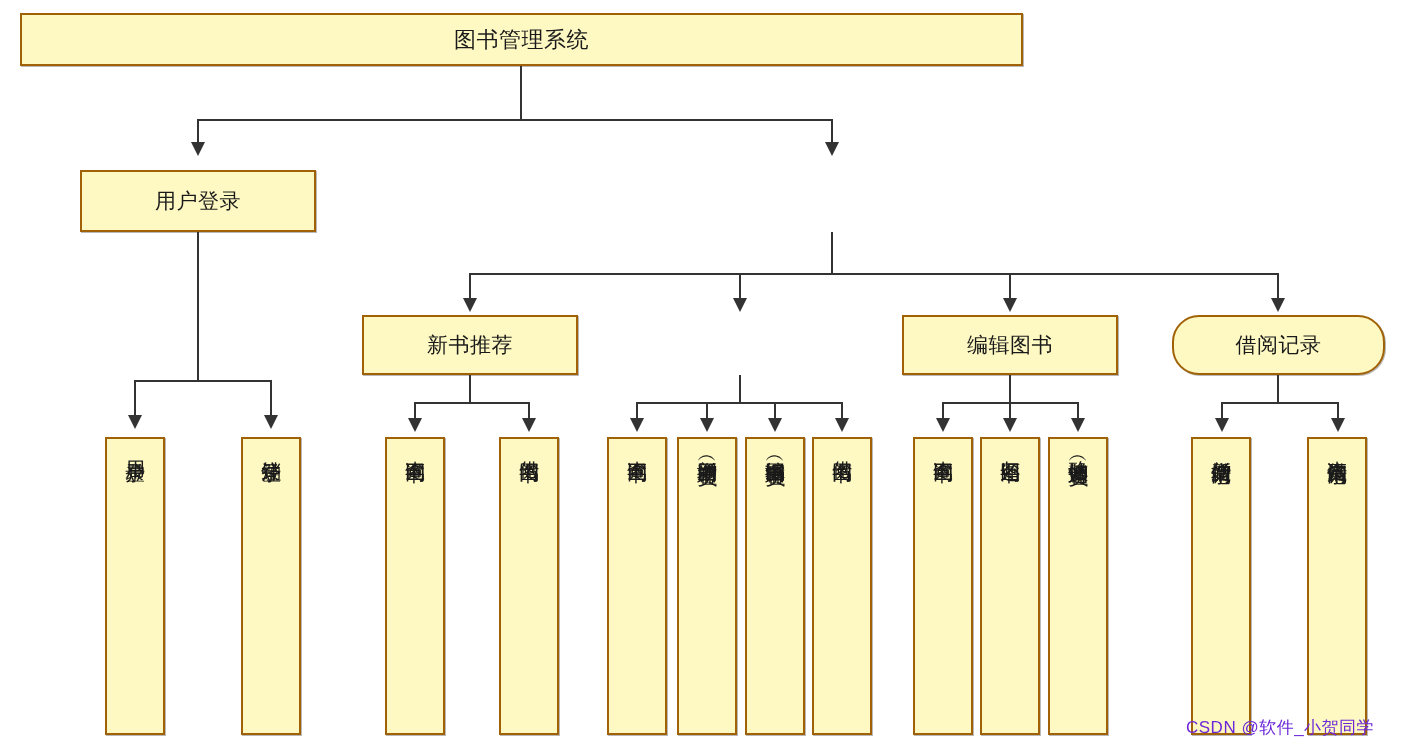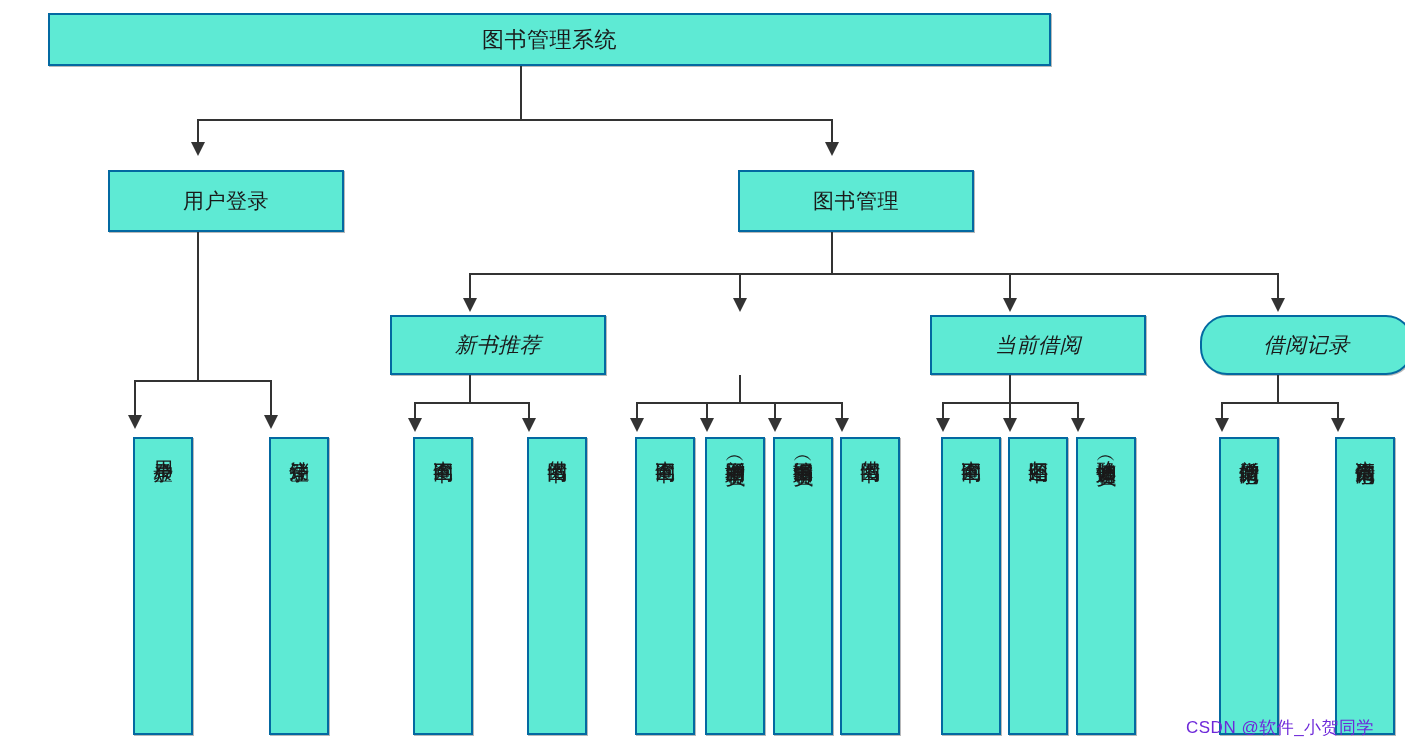--- a/index.html
+++ b/index.html
@@ -14,38 +14,37 @@
     position: relative;
     width: 1405px;
     height: 747px;
     background: #ffffff;
     overflow: hidden;
   }
   
   .node {
     position: absolute;
     box-sizing: border-box;
-    background: #5eead4;
-    border: 2px solid #0369a1;
+    background: #fef9c3;
+    border: 2px solid #a16207;
     box-shadow: 1px 1px 0 0 #b9b9b9;
     display: flex;
     align-items: center;
     justify-content: center;
-    margin-left: 28px;
   }
   .node .label {
     color: #1a1a1a;
     font-size: 21px;
     line-height: 1.15;
     letter-spacing: 0.5px;
     white-space: nowrap;
   }
   .node.root .label { font-size: 22px; }
   .node.lvl2 .label { font-size: 21px; }
-  .node.lvl3 .label { font-size: 21px; font-style: italic; }
+  .node.lvl3 .label { font-size: 21px; }
 
   
   .node.leaf {
     align-items: flex-start;
     justify-content: center;
     padding-top: 6px;
   }
   .node.leaf .label {
     writing-mode: vertical-rl;
     text-orientation: upright;
@@ -97,23 +96,20 @@
   <div class="hline" style="left:197px; top:119px; width:636px; height:2px;"></div>
   <div class="vline" style="left:197px; top:119px; width:2px; height:25px;"></div>
   <div class="arrow" style="left:191px; top:142px;"></div>
   <div class="vline" style="left:831px; top:119px; width:2px; height:25px;"></div>
   <div class="arrow" style="left:825px; top:142px;"></div>
 
   <div class="node lvl2" style="left:80px; top:170px; width:236px; height:62px;">
     <span class="label">用户登录</span>
   </div>
 
-  <div class="node lvl2" style="left:710px; top:170px; width:236px; height:62px;">
-    <span class="label">图书管理</span>
-  </div>
 
   <div class="vline" style="left:197px; top:232px; width:2px; height:148px;"></div>
   <div class="hline" style="left:134px; top:380px; width:136px; height:2px;"></div>
   <div class="vline" style="left:134px; top:380px; width:2px; height:37px;"></div>
   <div class="arrow" style="left:128px; top:415px;"></div>
   <div class="vline" style="left:270px; top:380px; width:2px; height:37px;"></div>
   <div class="arrow" style="left:264px; top:415px;"></div>
 
   <div class="vline" style="left:831px; top:232px; width:2px; height:41px;"></div>
   <div class="hline" style="left:469px; top:273px; width:810px; height:2px;"></div>
@@ -127,21 +123,21 @@
   <div class="vline" style="left:1009px; top:273px; width:2px; height:27px;"></div>
   <div class="arrow" style="left:1003px; top:298px;"></div>
 
   <div class="vline" style="left:1277px; top:273px; width:2px; height:27px;"></div>
   <div class="arrow" style="left:1271px; top:298px;"></div>
 
   <div class="node lvl3" style="left:362px; top:315px; width:216px; height:60px;">
     <span class="label">新书推荐</span>
   </div>
   <div class="node lvl3" style="left:902px; top:315px; width:216px; height:60px;">
-    <span class="label">当前借阅</span>
+    <span class="label">编辑图书</span>
   </div>
   <div class="node lvl3" style="left:1172px; top:315px; width:213px; height:60px;border-radius:27px;">
     <span class="label">借阅记录</span>
   </div>
 
   <div class="vline" style="left:469px; top:375px; width:2px; height:27px;"></div>
   <div class="hline" style="left:414px; top:402px; width:116px; height:2px;"></div>
   <div class="vline" style="left:414px; top:402px; width:2px; height:18px;"></div>
   <div class="arrow" style="left:408px; top:418px;"></div>
   <div class="vline" style="left:528px; top:402px; width:2px; height:18px;"></div>

